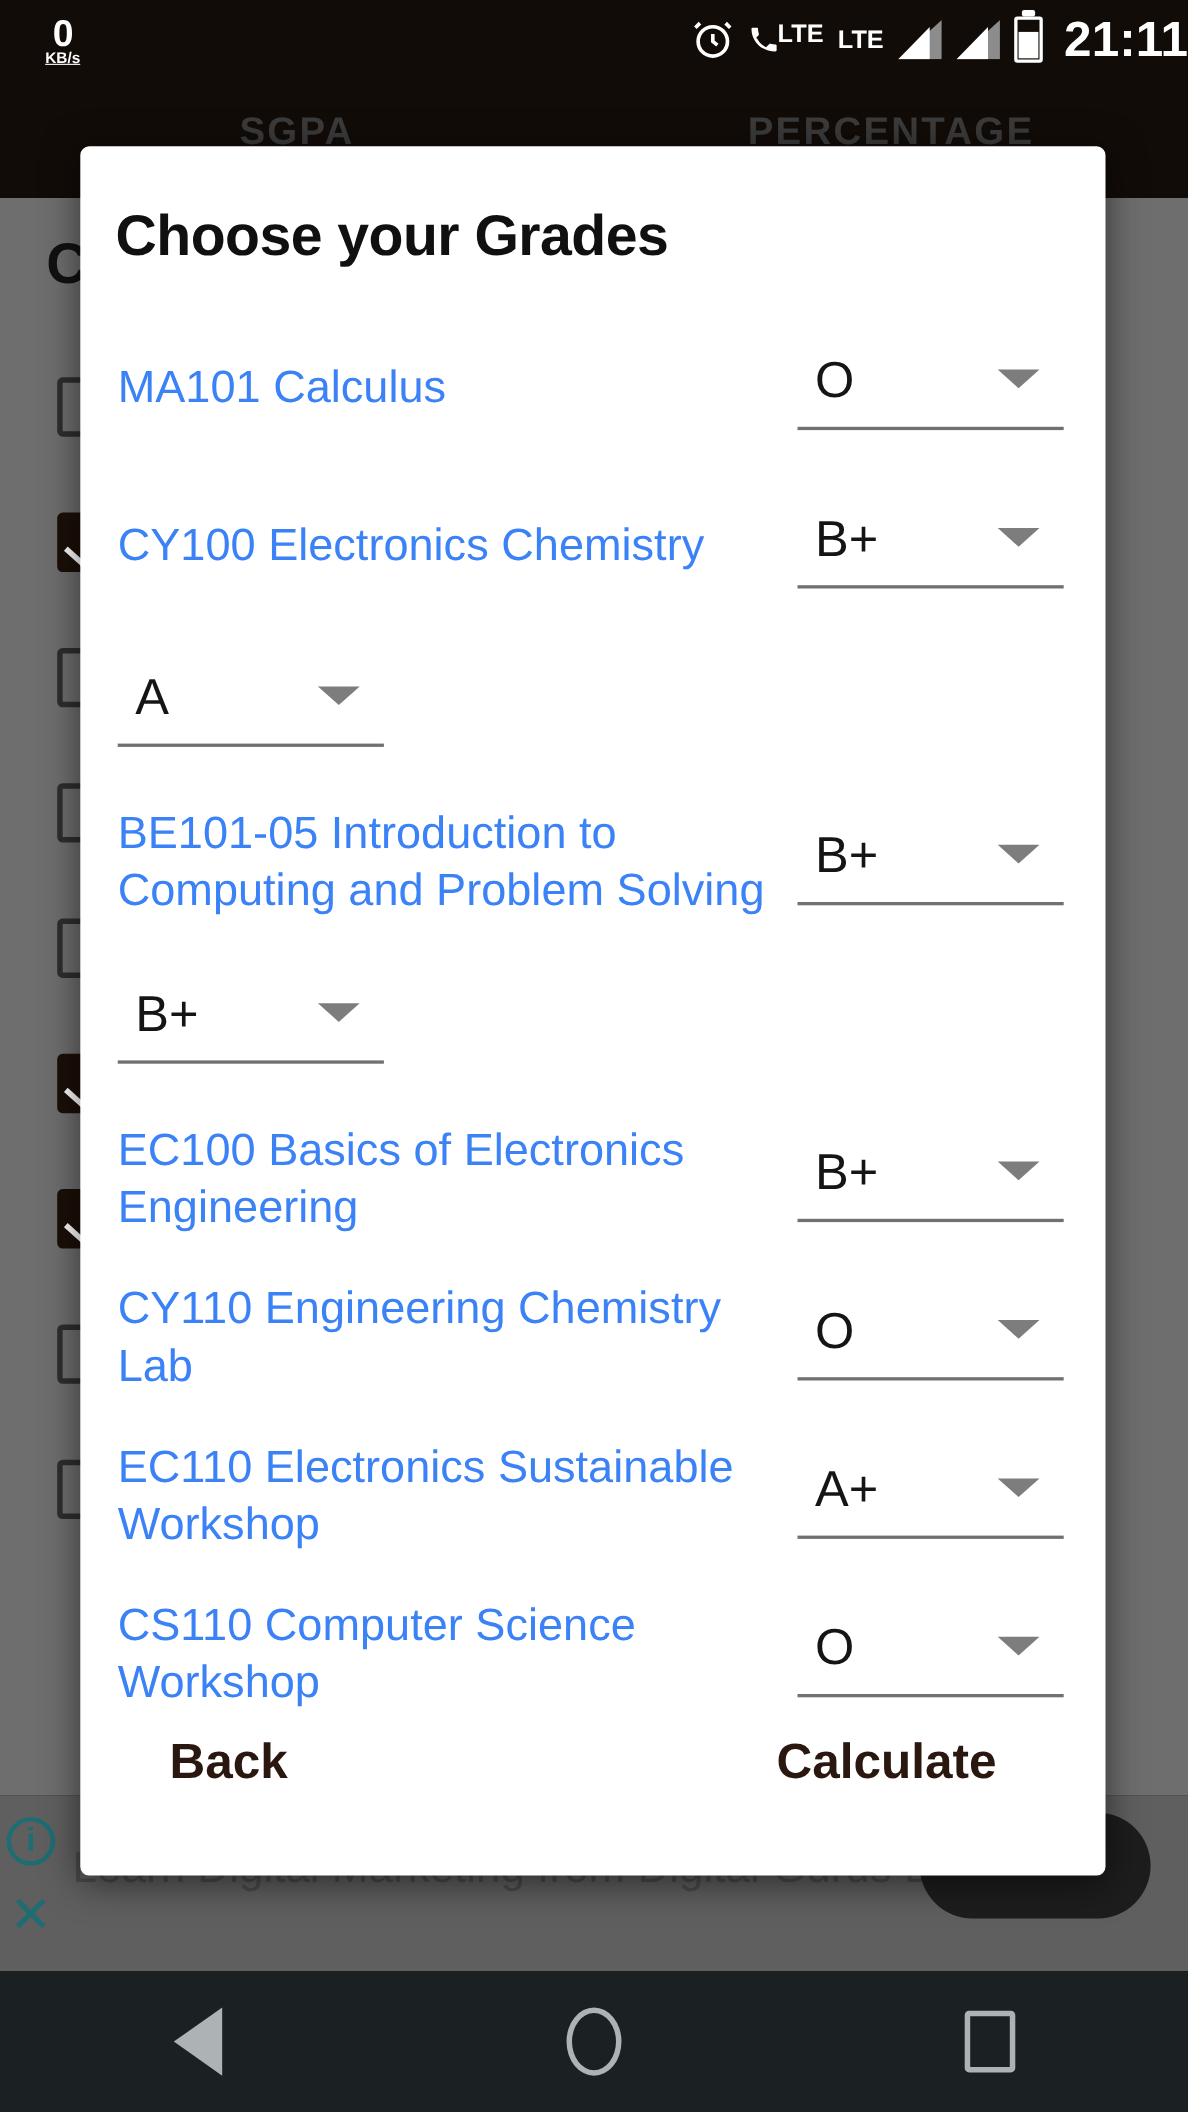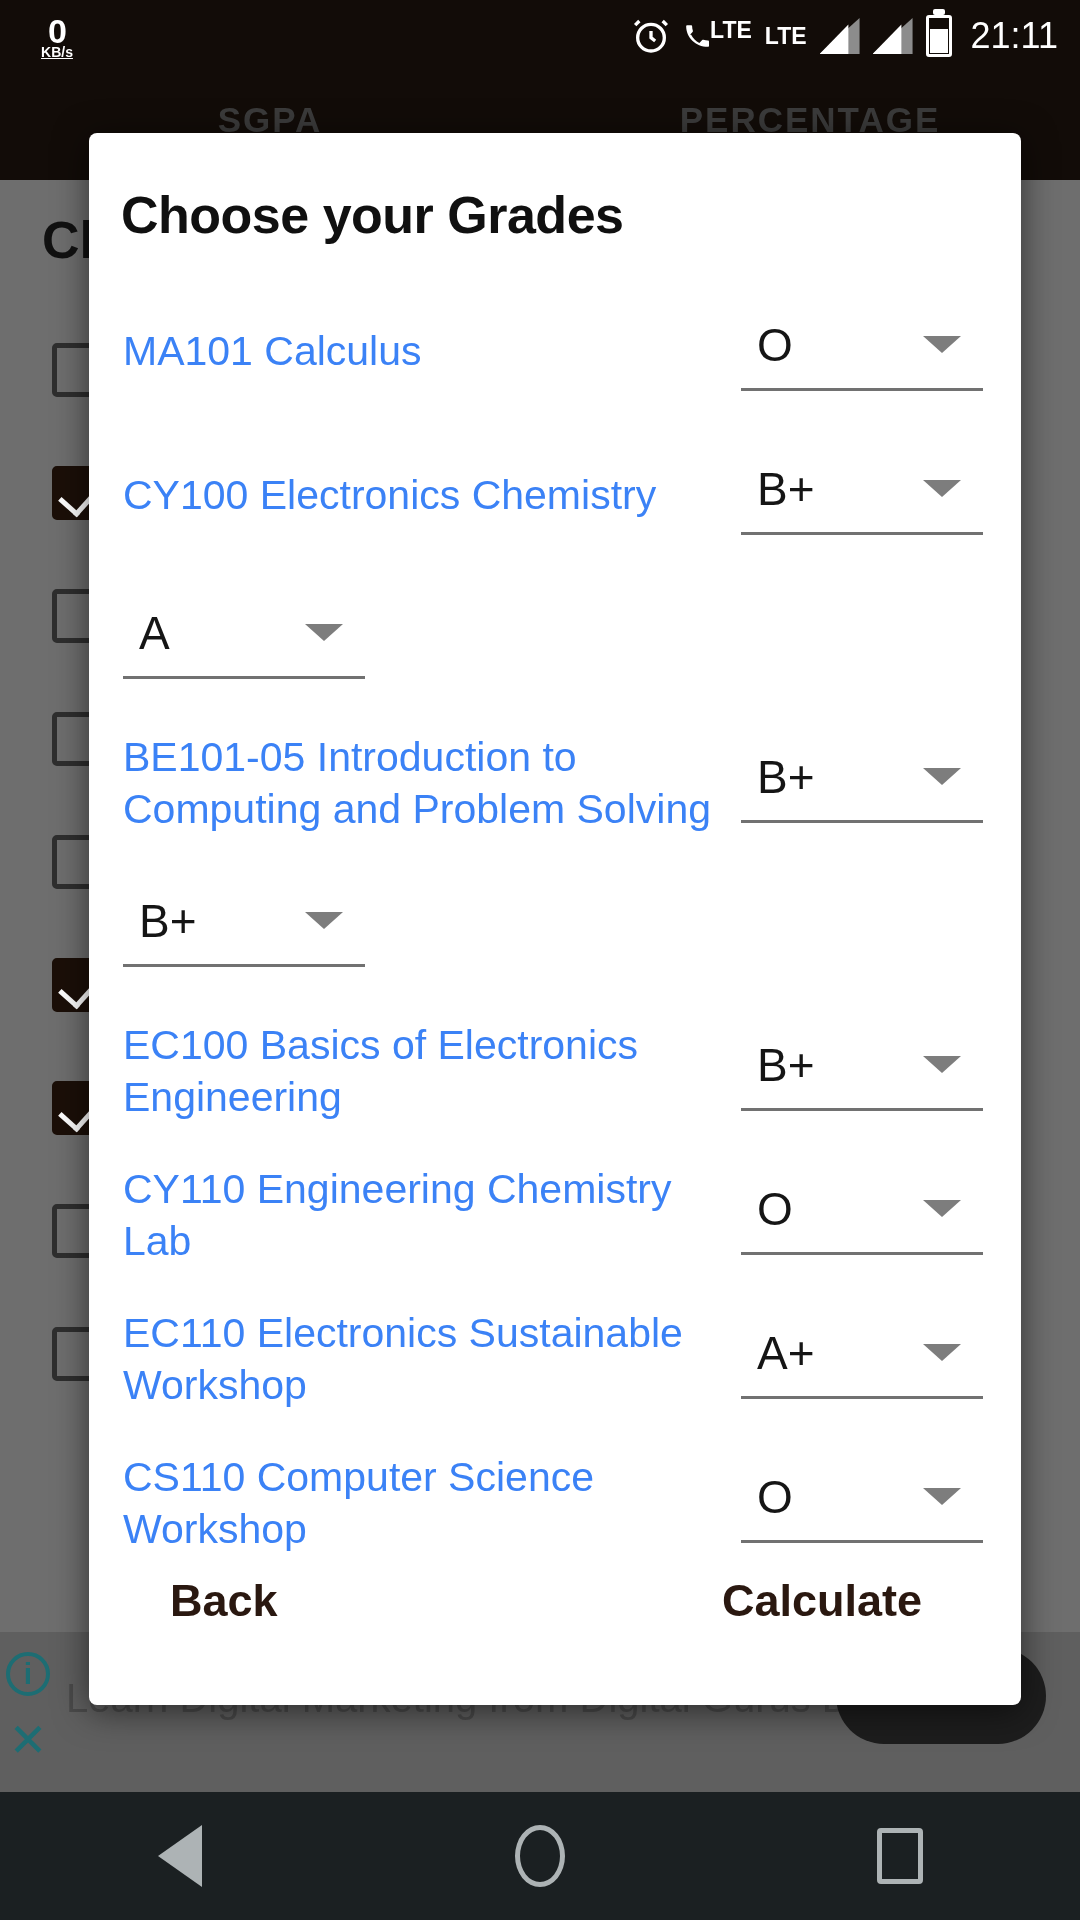--- a/index.html
+++ b/index.html
@@ -12,34 +12,34 @@
 
   
   #statusbar {
     position: absolute; top: 0; left: 0; width: 1080px; height: 72px;
     background: #120c08; color: #fff;
     display: flex; align-items: center; z-index: 40;
   }
   .net-speed { margin-left: 22px; width: 70px; text-align: center; line-height: 1; }
   .net-speed .num { font-size: 34px; font-weight: 700; display: block; letter-spacing: -1px; }
   .net-speed .unit { font-size: 14px; font-weight: 700; display: block; margin-top: -3px; text-decoration: underline; }
-  .sb-right { margin-left: auto; display: flex; align-items: center; gap: 13px; padding-right: 22px; }
+  .sb-right { margin-left: auto; display: flex; align-items: center; gap: 13px; }
   .sb-icon { display: flex; align-items: center; justify-content: center; }
   .lte-txt { font-size: 23px; font-weight: 700; letter-spacing: 0px; }
   .call-lte { display: flex; align-items: flex-start; }
   .sig { width: 40px; height: 36px; position: relative; }
   .sig .full { position: absolute; inset: 0;
     background: #8c8c8c; clip-path: polygon(100% 0, 100% 100%, 0 100%); }
   .sig .lit { position: absolute; inset: 0;
     background: #fff; clip-path: polygon(72% 18%, 72% 100%, 0 100%); }
   .batt { width: 26px; height: 42px; border: 3px solid #fff; border-radius: 3px; position: relative; }
   .batt:before { content:""; position:absolute; top:-9px; left:50%; transform:translateX(-50%);
     width: 12px; height: 6px; background:#fff; border-radius: 2px; }
   .batt .lvl { position: absolute; left: 1px; right: 1px; bottom: 1px; height: 66%; background: #fff; }
-  .clock { font-size: 36px; font-weight: 400; margin-left: 6px; }
+  .clock { font-size: 45px; font-weight: 700; margin-left: 6px; }
 
   
   #bgapp { position: absolute; top: 72px; left: 0; width: 1080px; height: 1660px; }
   .bg-head {
     position: absolute; top: 28px; left: 0; width: 1080px; height: 80px;
     display: flex; color: #3b3b3b; font-size: 35px; font-weight: 700; letter-spacing: 2px;
   }
   .bg-head span { flex: 1; text-align: center; }
   .bg-body { position: absolute; top: 108px; left: 0; width: 1080px; bottom: 100px; background: #6e6e6e; }
   .bg-title { position: absolute; top: 30px; left: 42px; font-size: 52px; font-weight: 700; color: #111; }
@@ -56,21 +56,21 @@
   .ad-info { top: 20px; width: 44px; height: 44px; border: 4px solid #1d6d73; border-radius: 50%;
     display:flex; align-items:center; justify-content:center; font-size: 30px; font-weight: 700; }
   .ad-x { top: 86px; width: 44px; height: 44px; display:flex; align-items:center; justify-content:center;
     font-size: 46px; font-weight: 400; }
   .ad-text { position: absolute; left: 66px; top: 44px; font-size: 40px; color: #4a4a4a; }
   .ad-cta { position: absolute; right: 34px; top: 16px; width: 210px; height: 96px;
     background: #1d1d1d; border-radius: 52px; }
 
   
   #dialog {
-    position: absolute; left: 89px; top: 133px; width: 932px; height: 1572px;
+    position: absolute; left: 73px; top: 133px; width: 932px; height: 1572px;
     background: #fff; border-radius: 8px; z-index: 30;
     box-shadow: 0 6px 34px rgba(0,0,0,.55);
     display: flex; flex-direction: column;
   }
   #dlg-title { font-size: 52px; font-weight: 700; color: #101010; margin: 52px 0 0 32px; letter-spacing: -0.5px; }
   #dlg-list { margin-top: 34px; flex: 1; }
   .grade-row { display: flex; align-items: center; min-height: 144px; padding: 0 38px 0 34px; }
   .course-name { flex: 1; font-size: 41px; line-height: 52px; color: #3b82f6; padding-right: 16px; max-width: 620px; }
   .spinner { width: 242px; position: relative; padding: 6px 0 16px 0; border-bottom: 3px solid #717171;
     display: flex; align-items: center; }

